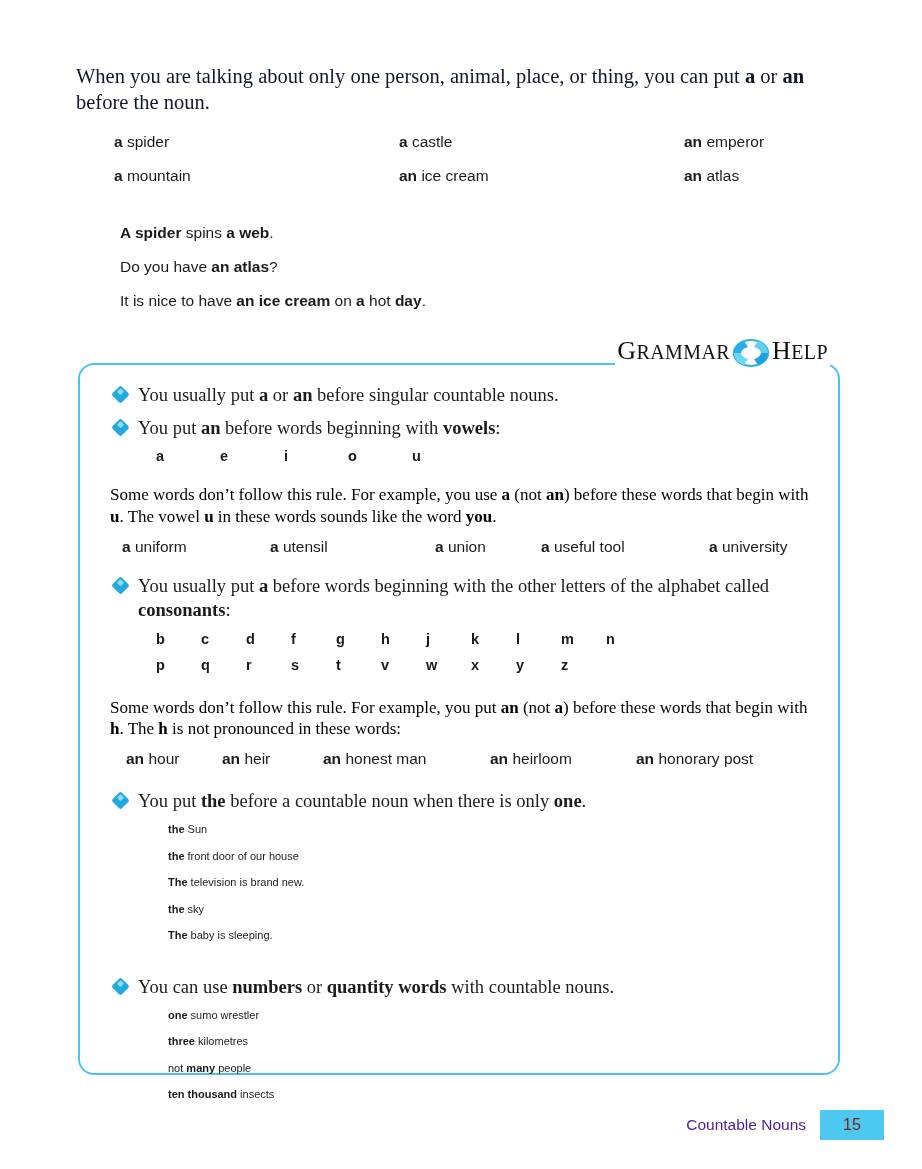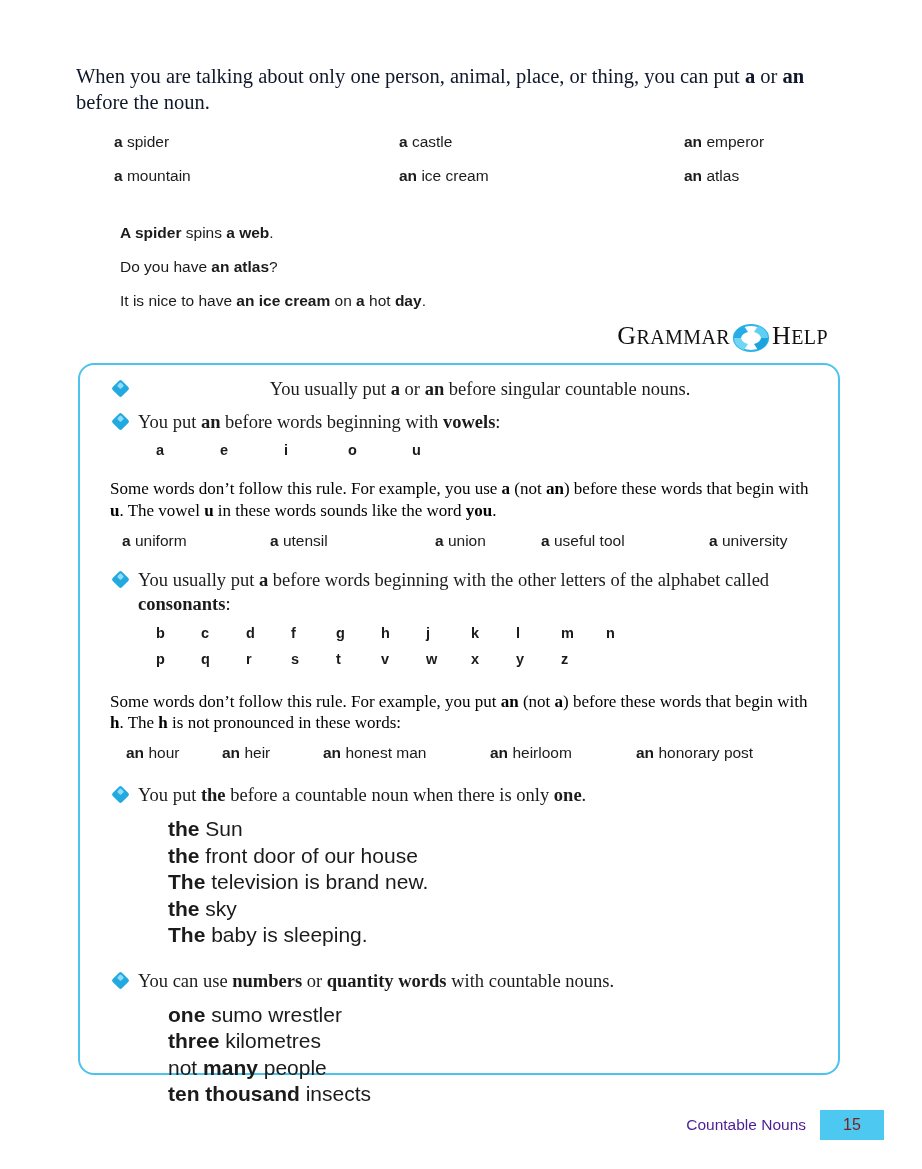--- a/index.html
+++ b/index.html
@@ -58,21 +58,21 @@
     font-size: 15.5px;
     color: #1b1b1b;
   }
   .sentence { height: 34px; display: flex; align-items: center; }
   .sentence b { font-weight: bold; }
 
   
   .gh-header {
     position: absolute;
     right: 92px;
-    top: 321px;
+    top: 336px;
     display: flex;
     align-items: center;
     z-index: 5;
     background: #ffffff;
     padding: 0 2px;
   }
   .gh-word {
     font-family: "Liberation Serif", serif;
     color: #111111;
     letter-spacing: 0.4px;
@@ -174,21 +174,21 @@
 
   .wr-h { padding-left: 30px; align-items: center; }
   .wr-h .w:nth-child(1) { width: 96px; }
   .wr-h .w:nth-child(2) { width: 101px; }
   .wr-h .w:nth-child(3) { width: 167px; }
   .wr-h .w:nth-child(4) { width: 146px; }
 
   
   .ind-list {
     font-family: "Liberation Sans", sans-serif;
-    font-size: 21px;
+    font-size: 11px;
     color: #1b1b1b;
     padding-left: 72px;
   }
   .ind-list div { height: 26.5px; }
   .ind-list b { font-weight: bold; }
 
   
   .footer {
     position: absolute;
     right: 38px;
@@ -258,21 +258,21 @@
       <path d="M37 16 a17 13 0 0 1 -10 12 l-4 -6 a10 7.5 0 0 0 7 -6 z" fill="#1ea2de"></path>
       <ellipse cx="20" cy="16" rx="7.5" ry="5.8" fill="#ffffff"></ellipse>
     </svg>
   </div>
   <div class="gh-word"><span class="cap">H</span><span class="small">ELP</span></div>
 </div>
 
 <div class="help-box">
   <div class="box-inner">
 
-    <div class="bullet-item" style="margin-top:3px;text-align:center;">
+    <div class="bullet-item" style="margin-top:9px;">
       <span class="diamond"></span>
       <span>You usually put </span><b>a</b><span> or </span><b>an</b><span> before singular countable nouns.</span>
     </div>
 
     <div class="bullet-item" style="margin-top:9px;">
       <span class="diamond"></span>
       <span>You put </span><b>an</b><span> before words beginning with </span><b>vowels</b><span>:</span>
     </div>
 
     <div class="letter-row vowels" style="margin-top:8px;">

